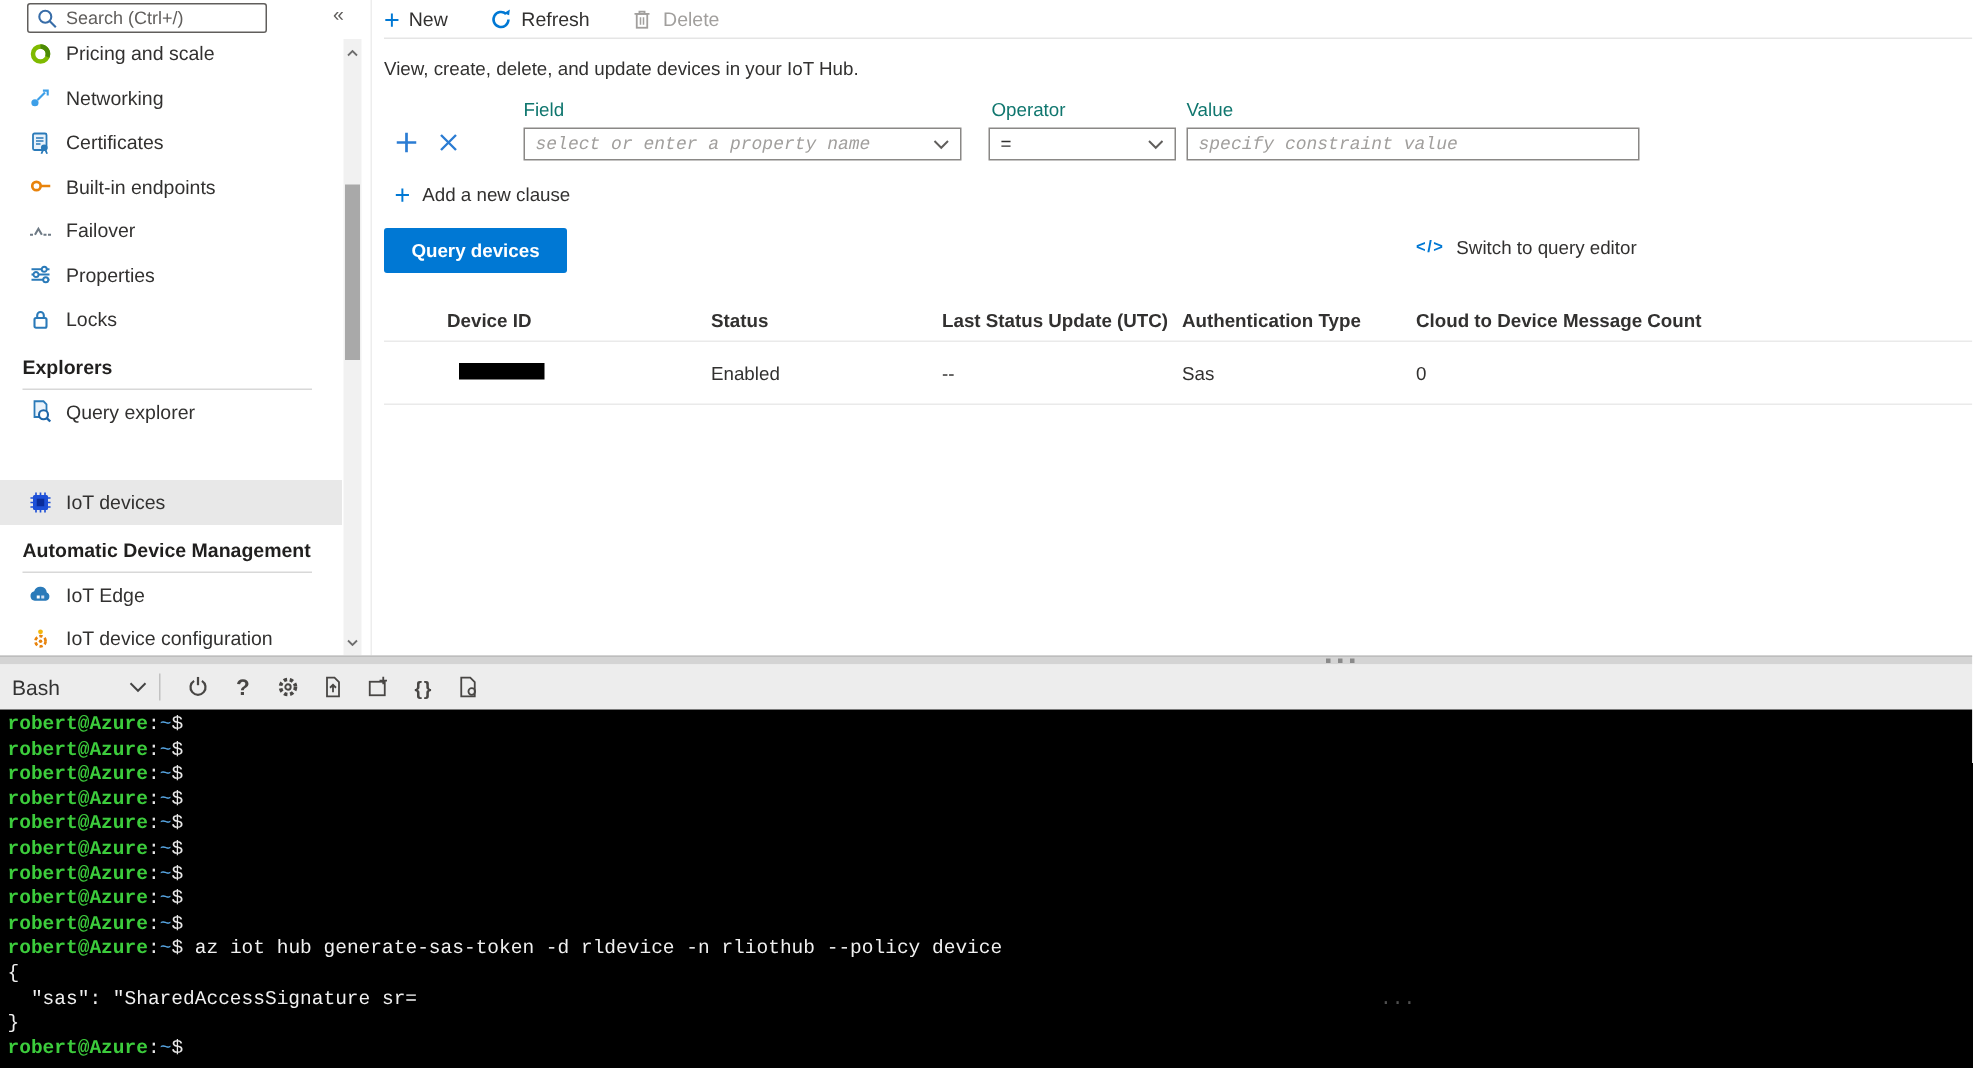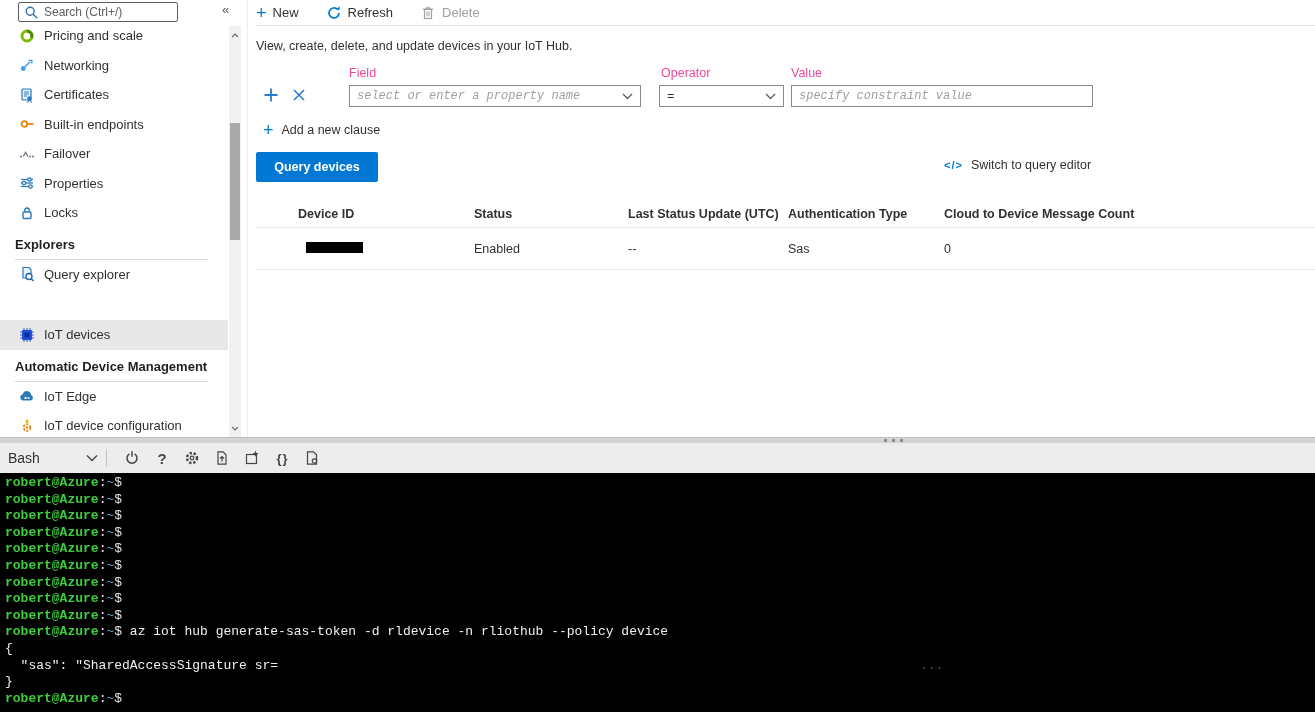--- a/index.html
+++ b/index.html
@@ -43,21 +43,21 @@
   
   #main { position:absolute; left:247px; top:0; width:1068px; height:437px; background:#fff; border-left:1px solid #ededed; }
   #cmdbar { position:absolute; left:8px; top:0; height:25px; display:flex; align-items:center; }
   .cmd-btn { display:flex; align-items:center; gap:6px; font-size:13px; color:#323130; cursor:pointer; margin-right:27px; }
   .cmd-btn .plus { color:var(--accent,#0078d4); font-size:18px; font-weight:400; line-height:14px; }
   .cmd-btn.disabled { color:#a19f9d; cursor:default; }
   #cmd-divider { position:absolute; left:8px; right:0; top:25px; border-top:1px solid #e5e5e5; }
   #desc { position:absolute; left:8px; top:39px; font-size:12.5px; color:#323130; }
 
   
-  .qb-label { position:absolute; top:66px; font-size:12.5px; color:#ec4899; }
+  .qb-label { position:absolute; top:66px; font-size:12.5px; color:#0f766e; }
   #qb-icons { position:absolute; left:15px; top:87px; display:flex; align-items:center; gap:13px; }
   #qb-icons .qb-ic { cursor:pointer; }
   .combo { position:absolute; top:85px; height:22px; border:1px solid #8a8886; background:#fff;
            display:flex; align-items:center; padding:0 7px; gap:4px; }
   .combo input { border:none; outline:none; width:100%; background:transparent;
                  font-family:Liberation Mono, monospace; font-size:12px; color:#323130; }
   .combo input::placeholder { font-style:italic; color:#a19f9d; }
   .combo .chev { margin-left:auto; }
   #field-combo { left:101px; width:292px; }
   #operator-combo { left:411px; width:125px; cursor:pointer; }

